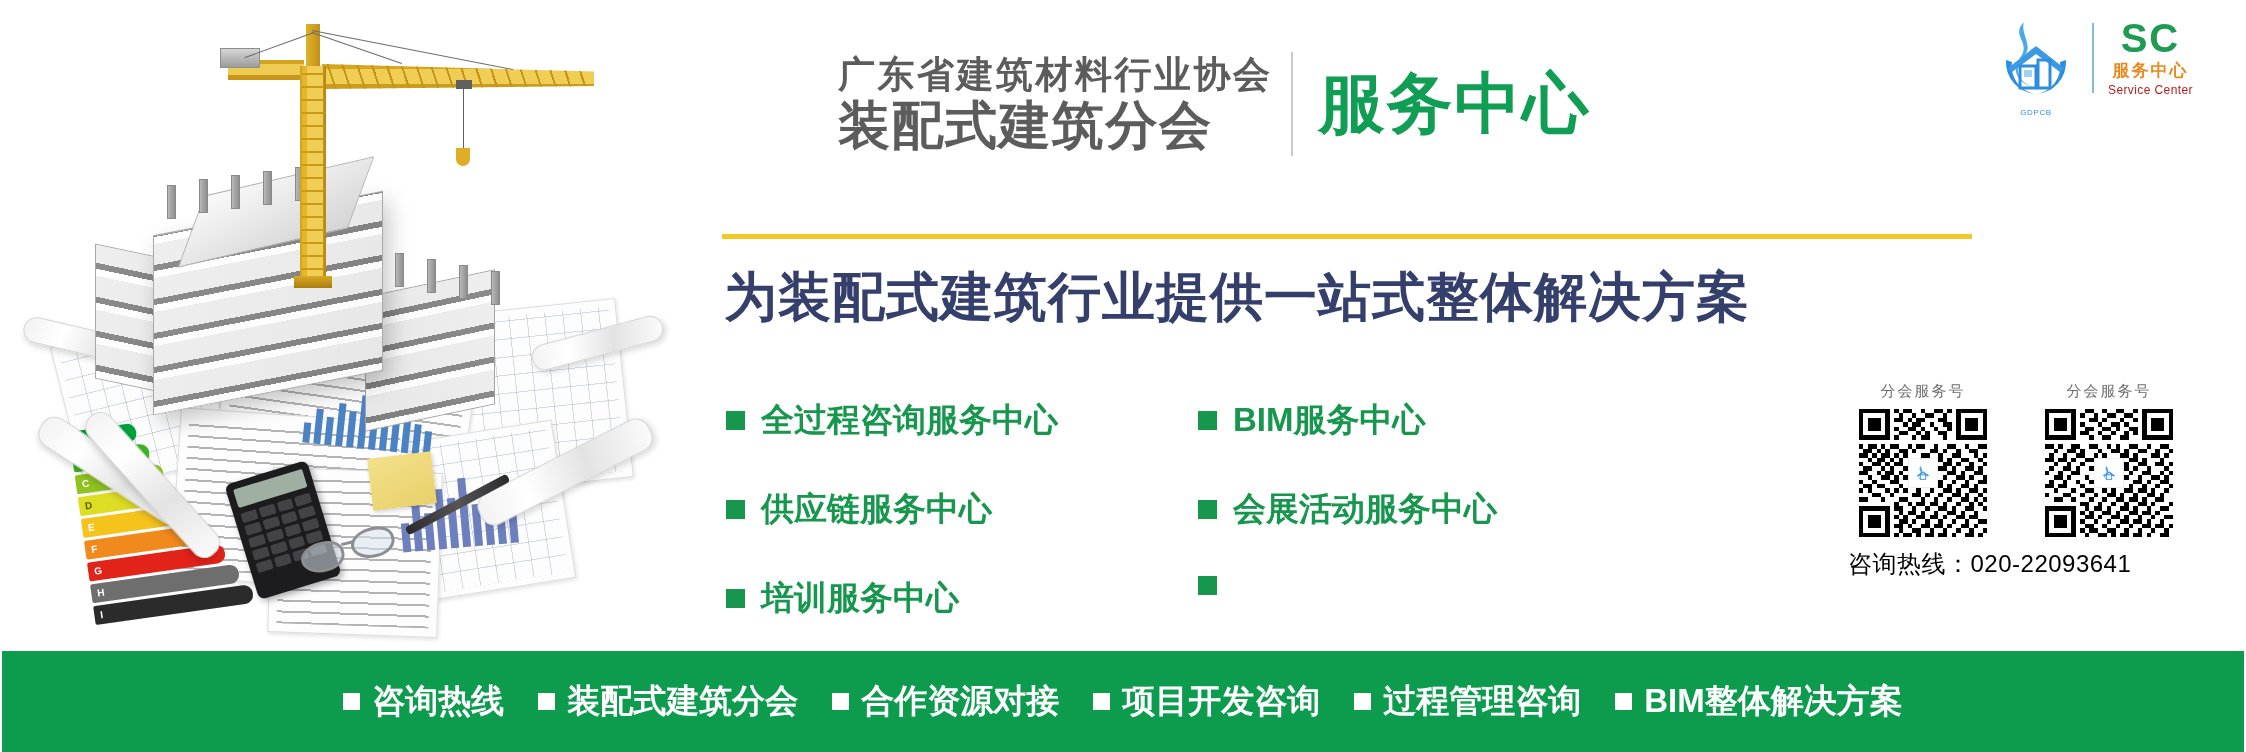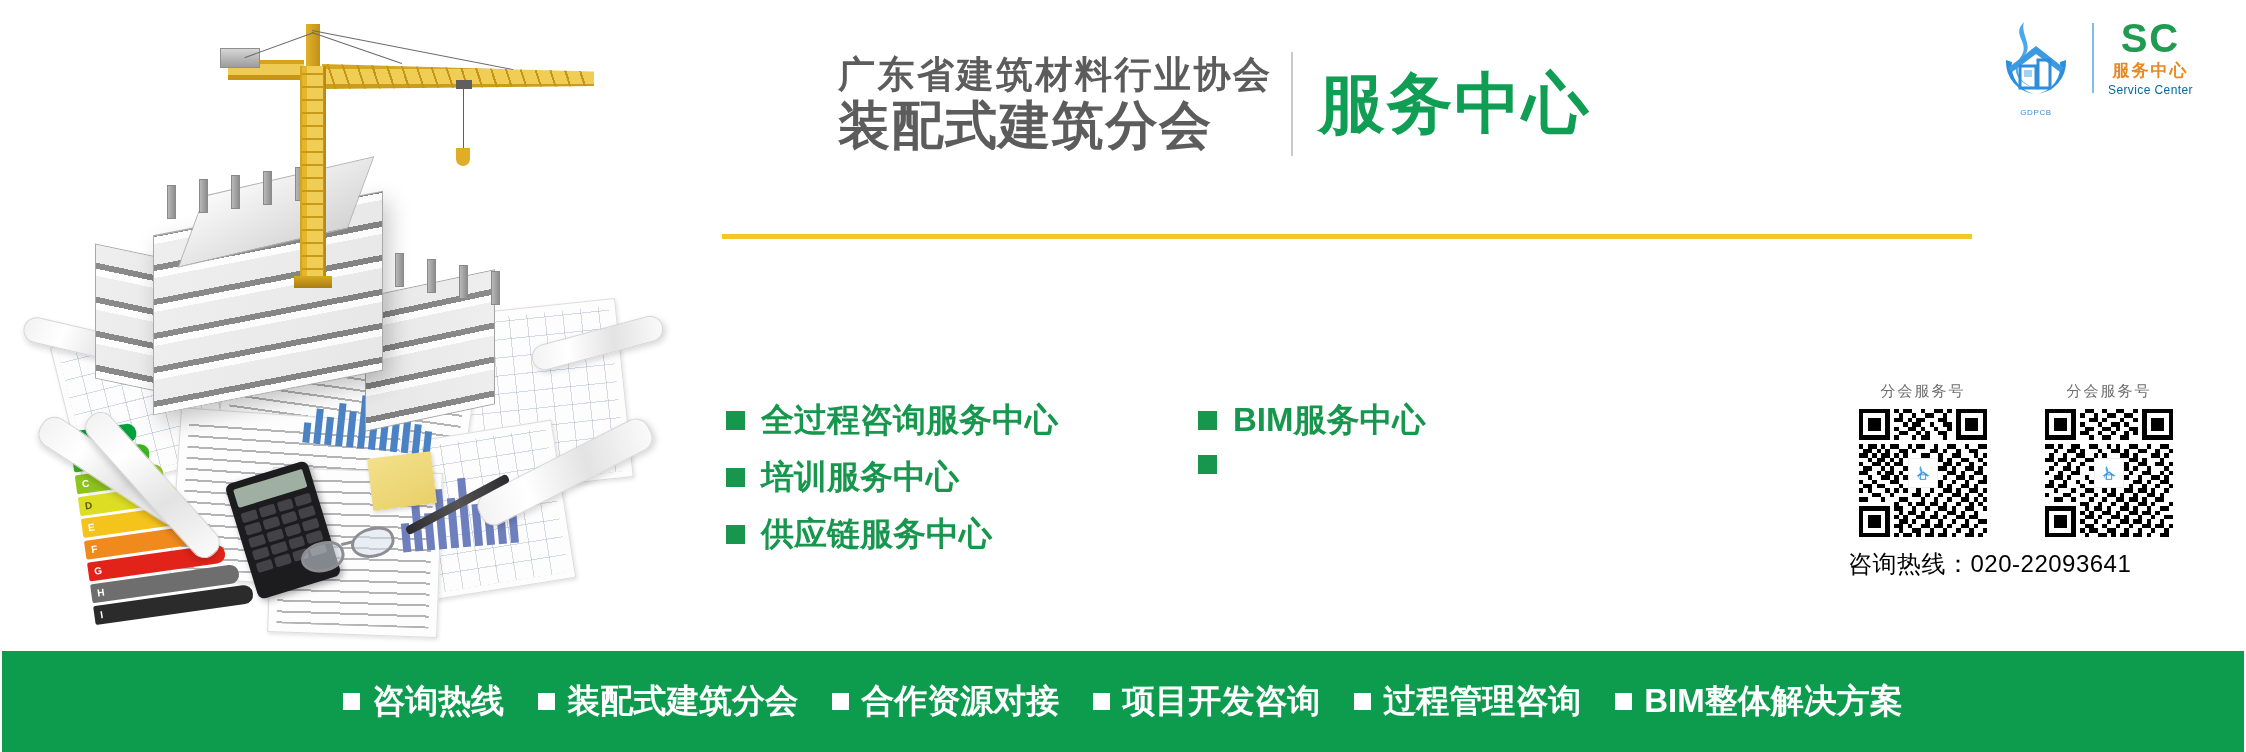--- a/index.html
+++ b/index.html
@@ -166,34 +166,34 @@
   .svc-center { color: #0f9e53; font-size: 66px; font-weight: bold; letter-spacing: 2px; }
 
   .yrule { position: absolute; left: 722px; top: 234px; width: 1250px; height: 5px; background: #f2c827; }
 
   .tagline { position: absolute; left: 724px; top: 262px; width: 1300px;
     color: #343f6b; font-size: 53px; font-weight: bold; letter-spacing: 1px; white-space: nowrap; }
 
   
   .svc-lists { position: absolute; left: 726px; top: 398px; width: 1100px;
     display: flex; gap: 140px; }
-  .svc-col { display: flex; flex-direction: column; gap: 12px; }
+  .svc-col { display: flex; flex-direction: column; gap: 44px; }
   .svc-item { display: flex; align-items: center; gap: 16px;
     color: #17974d; font-size: 33px; font-weight: bold; white-space: nowrap; }
   .bullet-sq { width: 19px; height: 19px; background: #17974d; flex: 0 0 auto; }
 
   
   .logo { position: absolute; left: 1994px; top: 12px; width: 240px; height: 92px;
     display: flex; align-items: center; }
   .logo-mark { position: relative; width: 84px; height: 84px; flex: 0 0 auto; }
   .logo-sep { width: 2px; height: 70px; background: #7fbde6; margin: 0 14px; flex: 0 0 auto; }
   .logo-txt { display: flex; flex-direction: column; align-items: center; }
   .logo-sc { font-size: 40px; font-weight: bold; color: #1f9b52; letter-spacing: 2px; line-height: 0.95; }
   .logo-cn { font-size: 17px; font-weight: bold; color: #e8891f; letter-spacing: 2px; margin-top: 2px; }
-  .logo-en { font-size: 12px; color: #0369a1; letter-spacing: .4px; margin-top: 1px; }
+  .logo-en { font-size: 12px; color: #b91c1c; letter-spacing: .4px; margin-top: 1px; }
   .logo-abbr { position: absolute; left: 0; top: 92px; width: 84px; text-align: center;
     font-size: 8px; color: #3b8fd4; letter-spacing: .6px; }
 
   
   .qr-block { position: absolute; left: 1848px; top: 382px; width: 400px; }
   .qr-row { display: flex; gap: 36px; }
   .qr-cell { width: 150px; }
   .qr-label { text-align: center; font-size: 15px; color: #6d6d6d; letter-spacing: 2px; margin-bottom: 8px; }
   .qr-img { position: relative; width: 128px; height: 128px; margin: 0 auto; background: #fff; }
   .qr-badge { position: absolute; left: 50%; top: 50%; transform: translate(-50%,-50%);
@@ -359,40 +359,45 @@
     <div class="assoc">
       <div class="l1">广东省建筑材料行业协会</div>
       <div class="l2">装配式建筑分会</div>
     </div>
     <div class="vdiv"></div>
     <div class="svc-center">服务中心</div>
   </div>
 
   <div class="yrule"></div>
 
+  <div class="tagline">为装配式建筑行业提供一站式整体解决方案</div>
 
   <div class="svc-lists">
     <div class="svc-col">
       <div class="svc-item">
         <span class="bullet-sq"></span>
         <span>全过程咨询服务中心</span>
       </div>
       <div class="svc-item">
         <span class="bullet-sq"></span>
-        <span>培训服务中心</span>
+        <span>供应链服务中心</span>
       </div>
       <div class="svc-item">
         <span class="bullet-sq"></span>
-        <span>供应链服务中心</span>
+        <span>培训服务中心</span>
       </div>
     </div>
     <div class="svc-col">
       <div class="svc-item">
         <span class="bullet-sq"></span>
         <span>BIM服务中心</span>
+      </div>
+      <div class="svc-item">
+        <span class="bullet-sq"></span>
+        <span>会展活动服务中心</span>
       </div>
       <div class="svc-item">
         <span class="bullet-sq"></span>
       </div>
     </div>
   </div>
 
   <div class="logo">
     <div class="logo-mark">
       <svg viewBox="0 0 84 84" width="84" height="84" aria-hidden="true">

